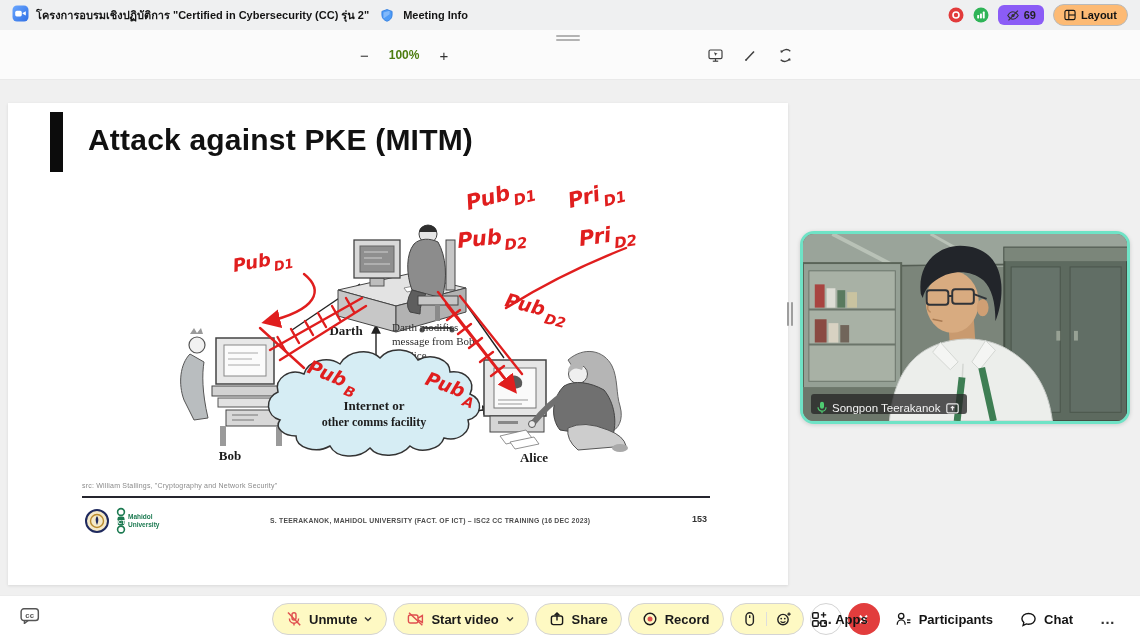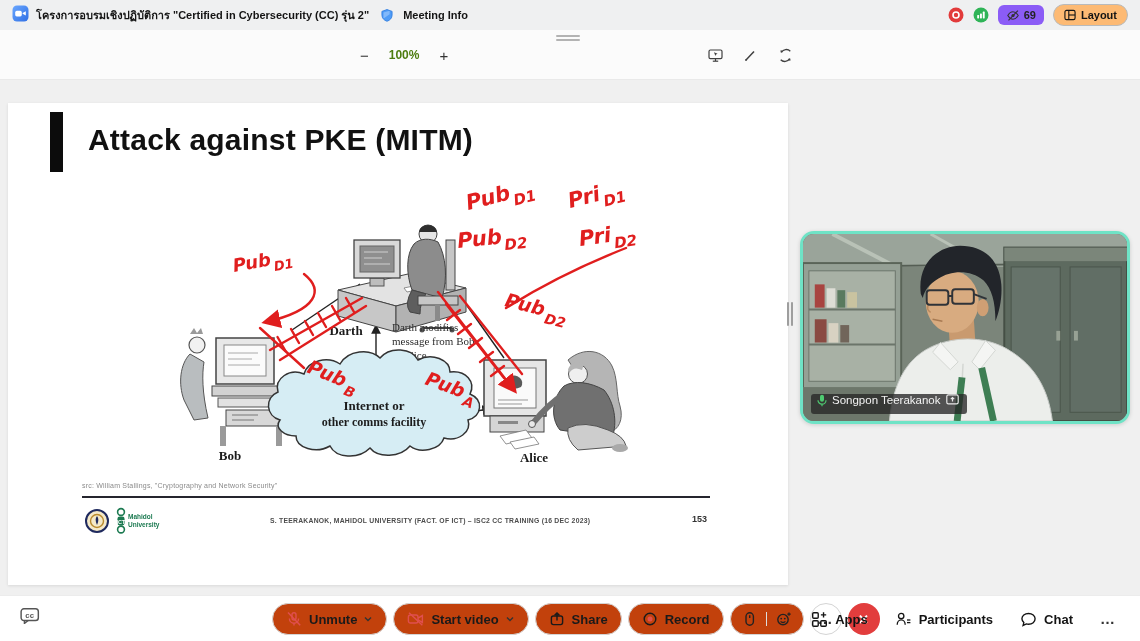--- a/index.html
+++ b/index.html
@@ -43,28 +43,28 @@
   .slide-page { left:684px; top:411px; font-size:9px; font-weight:600; color:#333; }
   .logo-uni-text { left:120px; top:410px; font-size:6.5px; font-weight:700; color:#1c7a51; line-height:1.25; }
 
   
   .v-handle { left:787px; top:302px; width:10px; display:flex; gap:2px; cursor:col-resize; }
   .v-handle div { width:2px; height:24px; background:#9e9e9e; border-radius:2px; }
 
   
   .tile { left:800px; top:231px; width:330px; height:193px; border-radius:14px; border:3px solid #6fe3c6; overflow:hidden; background:#7b857a; box-shadow:0 1px 4px rgba(0,0,0,.15); cursor:pointer; }
   .tile svg { display:block; }
-  .name-pill { position:absolute; left:8px; bottom:7px; height:20px; display:flex; align-items:flex-start; gap:5px; background:rgba(38,38,38,.78); border-radius:3px; padding:0 8px 0 6px; }
+  .name-pill { position:absolute; left:8px; bottom:7px; height:20px; display:flex; align-items:flex-end; gap:5px; background:rgba(38,38,38,.78); border-radius:3px; padding:0 8px 0 6px; }
   .name-pill span { font-size:11.5px; color:#f2f2f2; }
 
   
   .bottombar { left:0; top:595px; width:1140px; height:46px; background:#fff; border-top:1px solid #ececec; }
   .cc-btn { left:20px; top:11px; cursor:pointer; }
   .ctrl-group { left:272px; top:7px; display:flex; align-items:center; gap:6px; }
-  .pill { display:flex; align-items:center; gap:7px; height:32px; border:1px solid #d4d4d4; border-radius:18px; background:#c2410c; padding:0 13px; cursor:pointer; }
+  .pill { display:flex; align-items:center; gap:7px; height:32px; border:1px solid #d4d4d4; border-radius:18px; background:#fef9c3; padding:0 13px; cursor:pointer; }
   .pill .lbl { font-size:13px; font-weight:700; color:#1a1a1a; white-space:nowrap; }
   .pill .chev { display:flex; align-items:center; margin-left:-1px; cursor:pointer; }
   .circle-btn { width:32px; height:32px; border-radius:50%; border:1px solid #d4d4d4; background:#fff; display:flex; align-items:center; justify-content:center; cursor:pointer; }
   .leave-btn { width:32px; height:32px; border-radius:50%; background:#e23d3d; border:none; display:flex; align-items:center; justify-content:center; cursor:pointer; }
   .leave-btn span { color:#fff; font-size:13px; font-weight:700; }
   .dots { font-size:15px; font-weight:700; color:#333; letter-spacing:1px; line-height:0.4; }
   .right-group { right:24px; top:7px; display:flex; align-items:center; gap:27px; height:32px; }
   .tool-item { display:flex; align-items:center; gap:7px; cursor:pointer; }
   .tool-item .lbl { font-size:13px; font-weight:600; color:#141414; }
 

